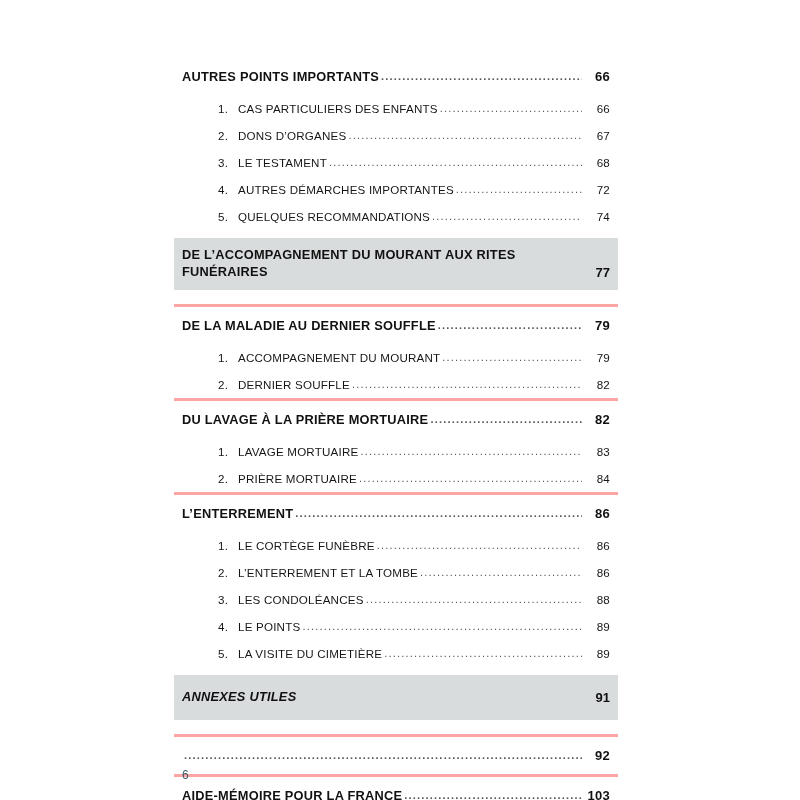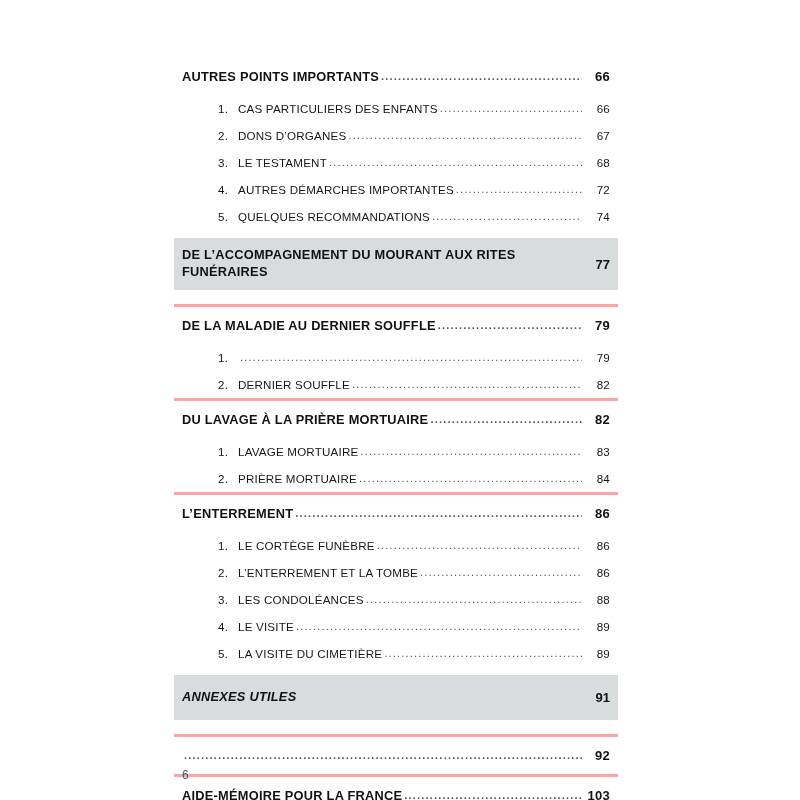--- a/index.html
+++ b/index.html
@@ -107,21 +107,21 @@
     padding: 9px 0;
     color: #111111;
   }
   .part-band .pageno {
     flex: 0 0 auto;
     font-weight: bold;
     font-size: 13px;
     text-align: right;
     padding-left: 14px;
     align-self: flex-end;
-    padding-bottom: 18px;
+    padding-bottom: 10px;
   }
   .part-band.single .label { padding: 14px 0; font-style: italic; }
   .part-band.single .pageno { align-self: center; padding-bottom: 0; }
 
   .spacer-gap { height: 10px; }
 
   
   #folio {
     position: absolute;
     left: 182px;
@@ -177,20 +177,21 @@
         <div class="pageno">77</div>
       </div>
       <div class="spacer-gap"></div>
       <div class="row entry-major">
         <span class="label">DE LA MALADIE AU DERNIER SOUFFLE</span>
         <span class="leader"></span>
         <span class="pageno">79</span>
       </div>
       <div class="row entry-sub">
         <span class="num">1.</span>
+        <span class="label">ACCOMPAGNEMENT DU MOURANT</span>
         <span class="leader"></span>
         <span class="pageno">79</span>
       </div>
       <div class="row entry-sub">
         <span class="num">2.</span>
         <span class="label">DERNIER SOUFFLE</span>
         <span class="leader"></span>
         <span class="pageno">82</span>
       </div>
       <div class="row entry-major">
@@ -228,21 +229,21 @@
         <span class="pageno">86</span>
       </div>
       <div class="row entry-sub">
         <span class="num">3.</span>
         <span class="label">LES CONDOLÉANCES</span>
         <span class="leader"></span>
         <span class="pageno">88</span>
       </div>
       <div class="row entry-sub">
         <span class="num">4.</span>
-        <span class="label">LE VISITE</span>
+        <span class="label">LE POINTS</span>
         <span class="leader"></span>
         <span class="pageno">89</span>
       </div>
       <div class="row entry-sub">
         <span class="num">5.</span>
         <span class="label">LA VISITE DU CIMETIÈRE</span>
         <span class="leader"></span>
         <span class="pageno">89</span>
       </div>
       <div class="part-band single">

